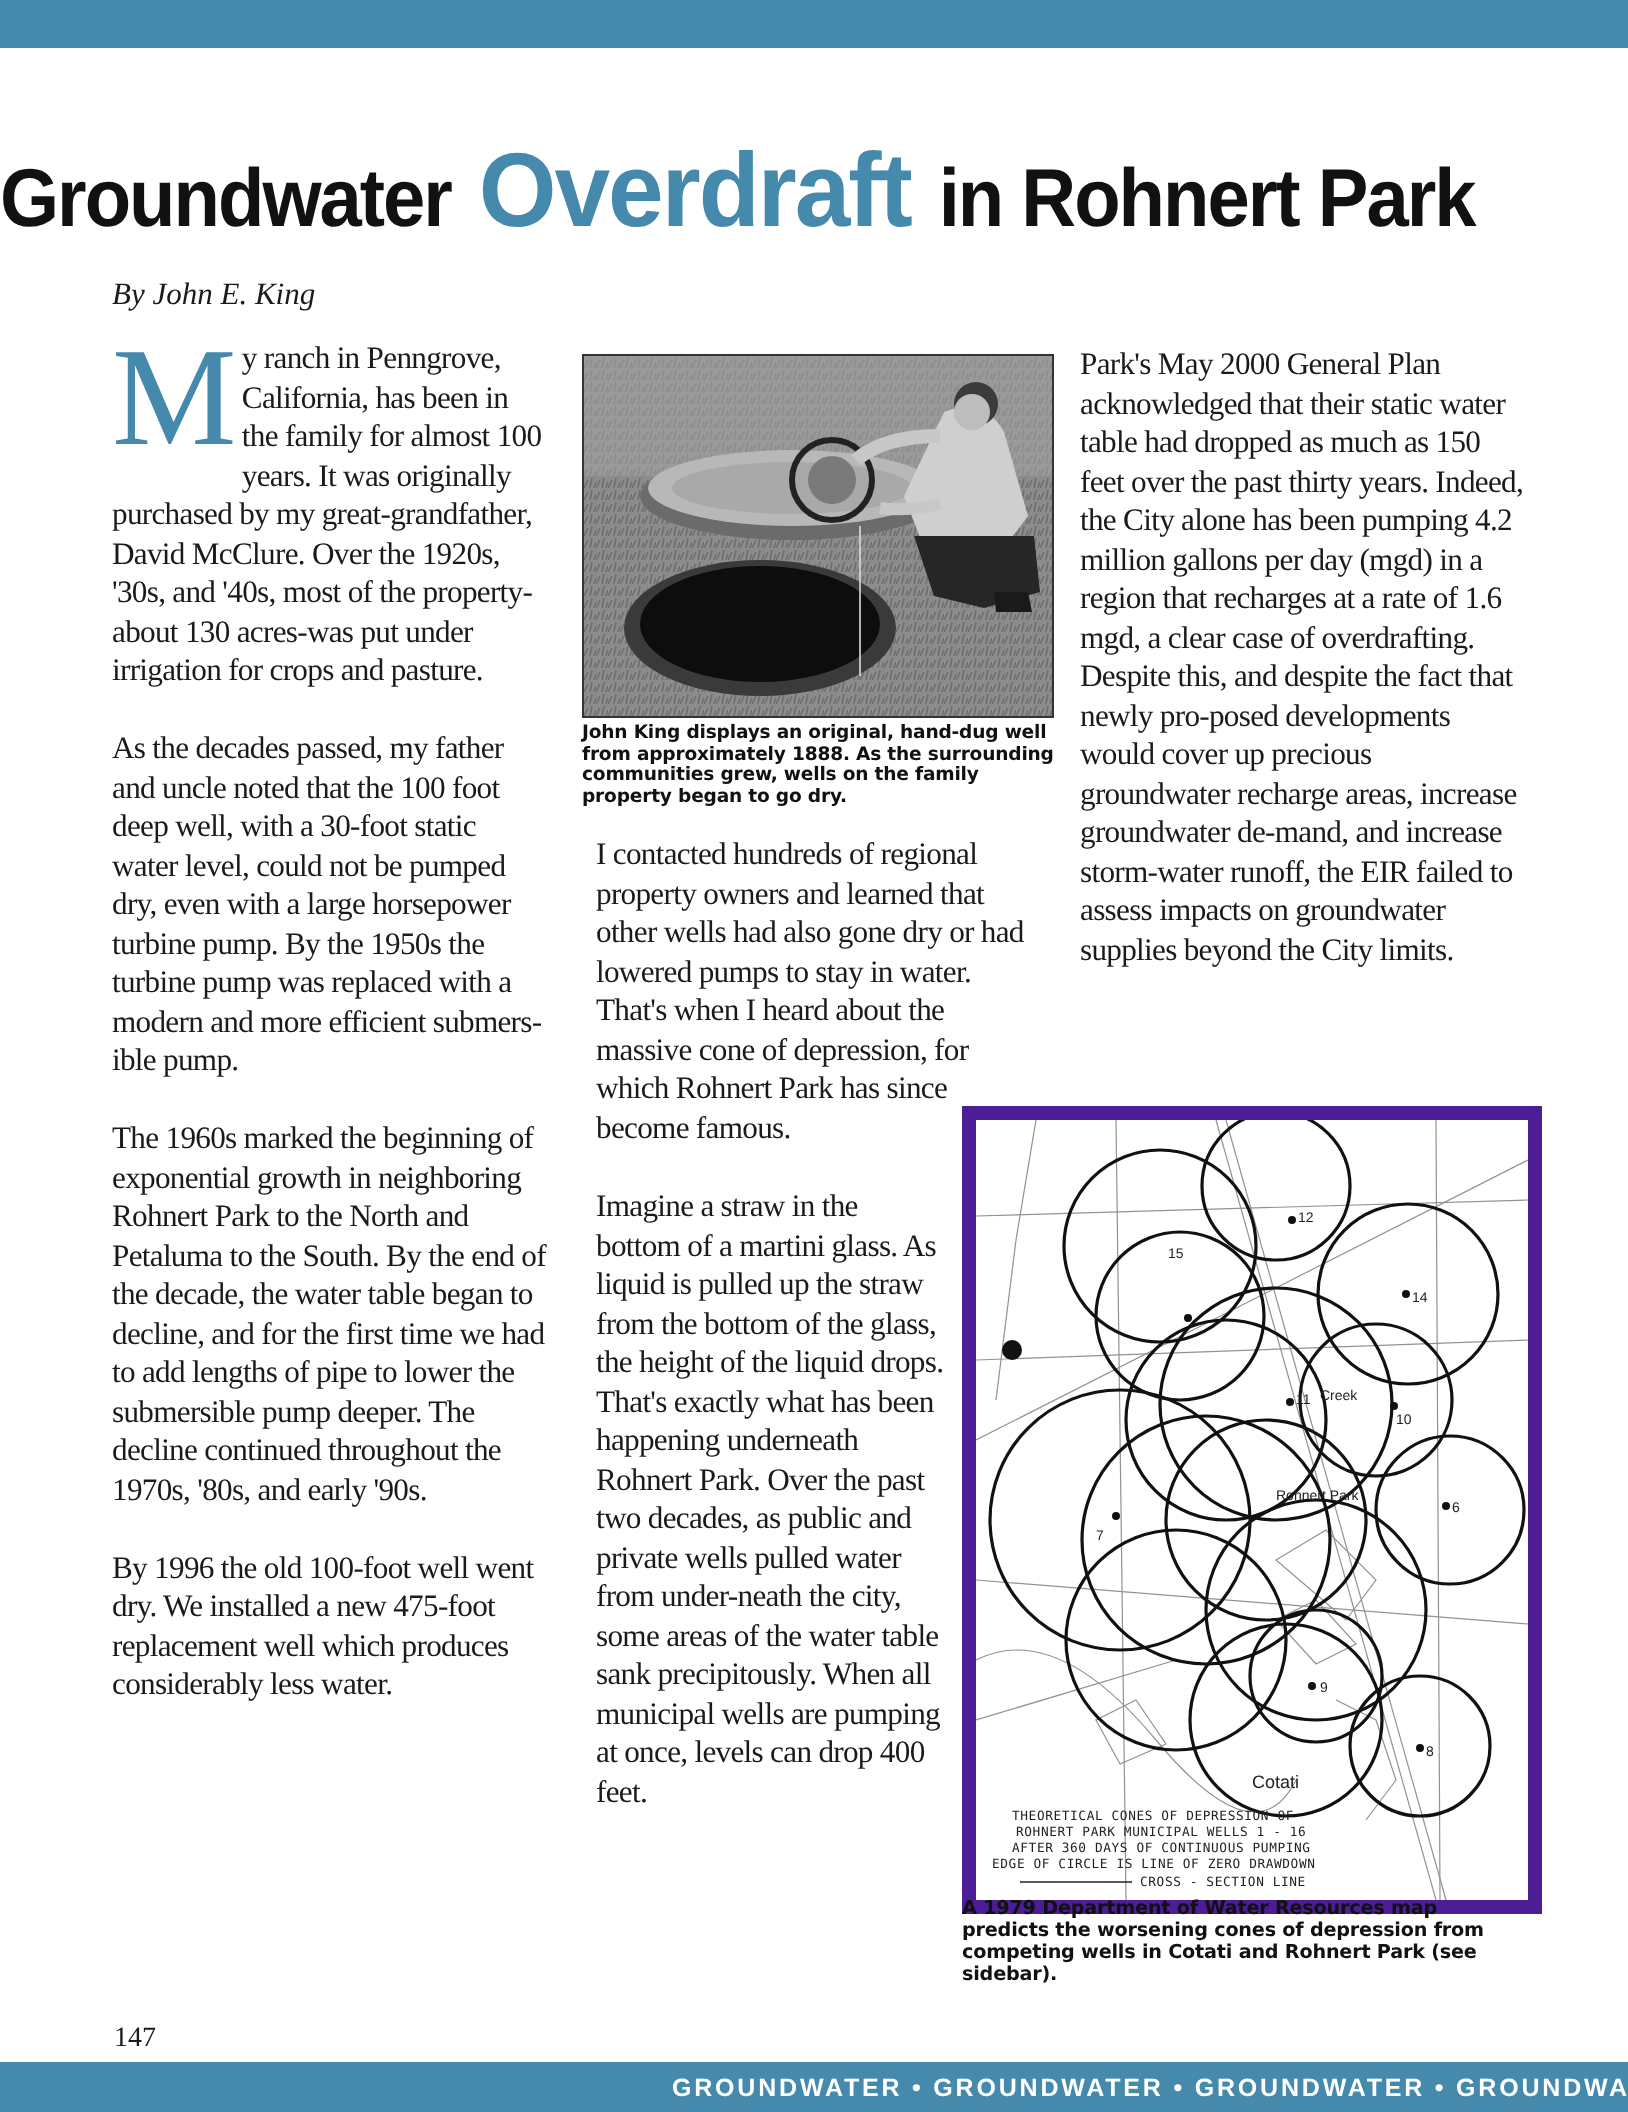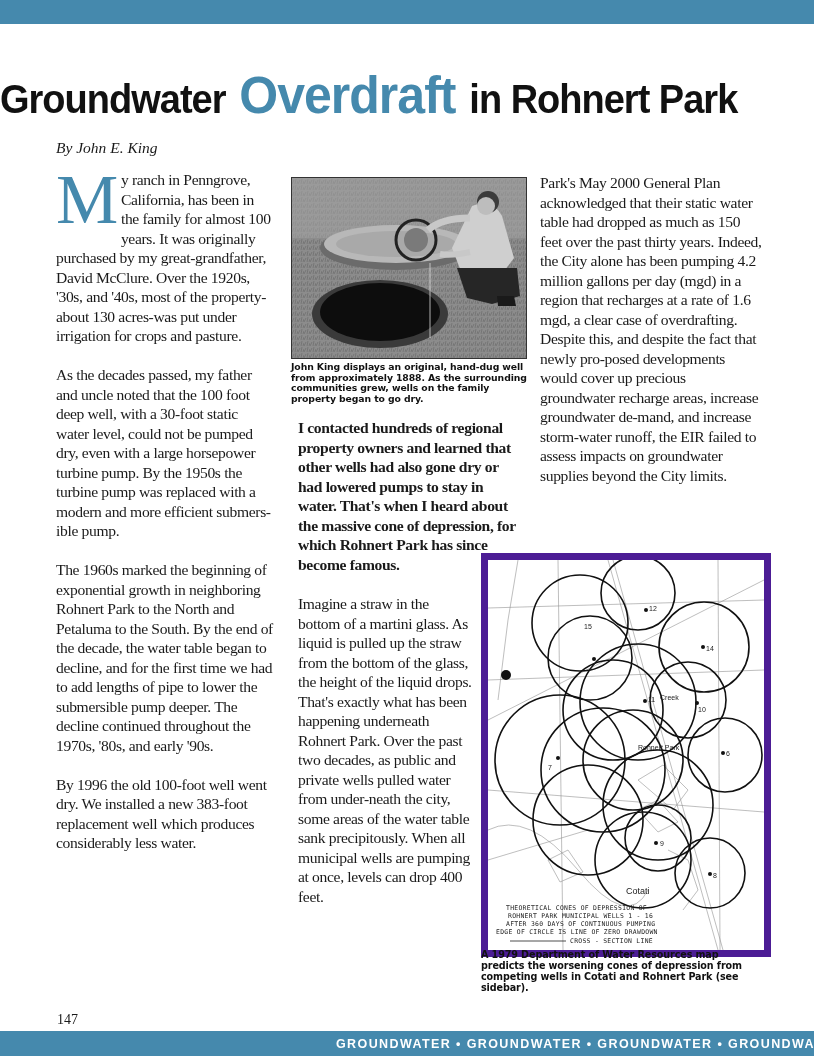--- a/index.html
+++ b/index.html
@@ -6,21 +6,21 @@
   body { width:814px; height:1056px; position:relative; overflow:hidden; font-family:"Liberation Serif", serif; color:#1a1a1a; }
   .top-band { position:absolute; left:0; top:0; width:814px; height:24px; background:#4589ad; }
   .title { position:absolute; left:0; top:66px; width:652px; white-space:nowrap; font-family:"Liberation Sans", sans-serif; font-weight:bold; letter-spacing:-1px; }
   .title .t1, .title .t3 { font-size:38px; color:#111; display:inline-block; transform:scaleY(1.08); }
   .title .t2 { font-size:50px; color:#4589ad; display:inline-block; transform:scaleY(1.05); margin:0 6px; }
   .byline { position:absolute; left:56px; top:139px; font-style:italic; font-size:15.5px; }
   .col { position:absolute; font-size:15.6px; line-height:19.5px; letter-spacing:-0.35px; }
   .col p { margin:0 0 19.5px 0; }
   .col1 { left:56px; top:170px; width:218px; }
   .dropcap { float:left; font-size:70px; line-height:56px; color:#4589ad; margin:2px 3px 0 0; height:57px; font-family:"Liberation Serif", serif; }
-  .col2 { left:298px; top:418px; width:222px;font-weight:bold; }
+  .col2 { left:298px; top:418px; width:222px; }
   .col3 { left:540px; top:173px; width:222px; }
   .col2b { left:298px; top:594px; width:175px; }
   .photo { position:absolute; left:291px; top:177px; width:234px; height:180px; border:1px solid #333; overflow:hidden; background:#9a9a9a; }
   .cap { position:absolute; font-family:"DejaVu Sans", sans-serif; font-weight:bold; font-size:9.3px; line-height:10.5px; letter-spacing:-0.1px; color:#111; }
   .cap1 { left:291px; top:362px; width:236px; }
   .map { position:absolute; left:481px; top:553px; width:276px; height:390px; border:7px solid #4c1d95; background:#fff; overflow:hidden; }
   .cap2 { left:481px; top:949px; width:282px; font-size:9.6px; line-height:11px; }
   .pagenum { position:absolute; left:57px; top:1012px; font-size:14px;text-align:right; }
   .bottom-band { position:absolute; left:0; top:1031px; width:814px; height:25px; background:#4589ad; }
   .bottom-text { position:absolute; left:336px; top:6px; white-space:nowrap; font-family:"Liberation Sans", sans-serif; font-weight:bold; color:#fff; font-size:12.5px; letter-spacing:1.4px; }
@@ -37,21 +37,21 @@
   <span class="t2">Overdraft</span>
   <span class="t3">in Rohnert Park</span>
 </h1>
 
 <div class="byline">By John E. King</div>
 
 <div class="col col1">
   <p><span class="dropcap">M</span><span>y ranch in Penngrove, California, has been in the family for almost 100 years. It was originally purchased by my great-grandfather, David McClure.  Over the 1920s, '30s, and '40s, most of the property-about 130 acres-was put under irrigation for crops and pasture.</span></p>
   <p>As the decades passed, my father and uncle noted that the 100 foot deep well, with a 30-foot static water level, could not be pumped dry, even with a large horsepower turbine pump. By the 1950s the turbine pump was replaced with a modern and more efficient submers-ible pump.</p>
   <p>The 1960s marked the beginning of exponential growth in neighboring Rohnert Park to the North and Petaluma to the South. By the end of the decade, the water table began to decline, and for the first time we had to add lengths of pipe to lower the submersible pump deeper. The decline continued throughout the 1970s, '80s, and early '90s.</p>
-  <p>By 1996 the old 100-foot well went dry.  We installed a new 383-foot replacement well which produces considerably less water.</p>
+  <p>By 1996 the old 100-foot well went dry.  We installed a new 475-foot replacement well which produces considerably less water.</p>
 </div>
 
 <div class="photo">
   <svg width="234" height="180" viewBox="0 0 234 180">
     <defs>
       <pattern id="grass" width="6" height="6" patternUnits="userSpaceOnUse">
         <rect width="6" height="6" fill="#8c8c8c"></rect>
         <path d="M0 6 L2 2 M3 6 L4 1 M5 6 L6 3" stroke="#6e6e6e" stroke-width="0.8"></path>
       </pattern>
     </defs>

